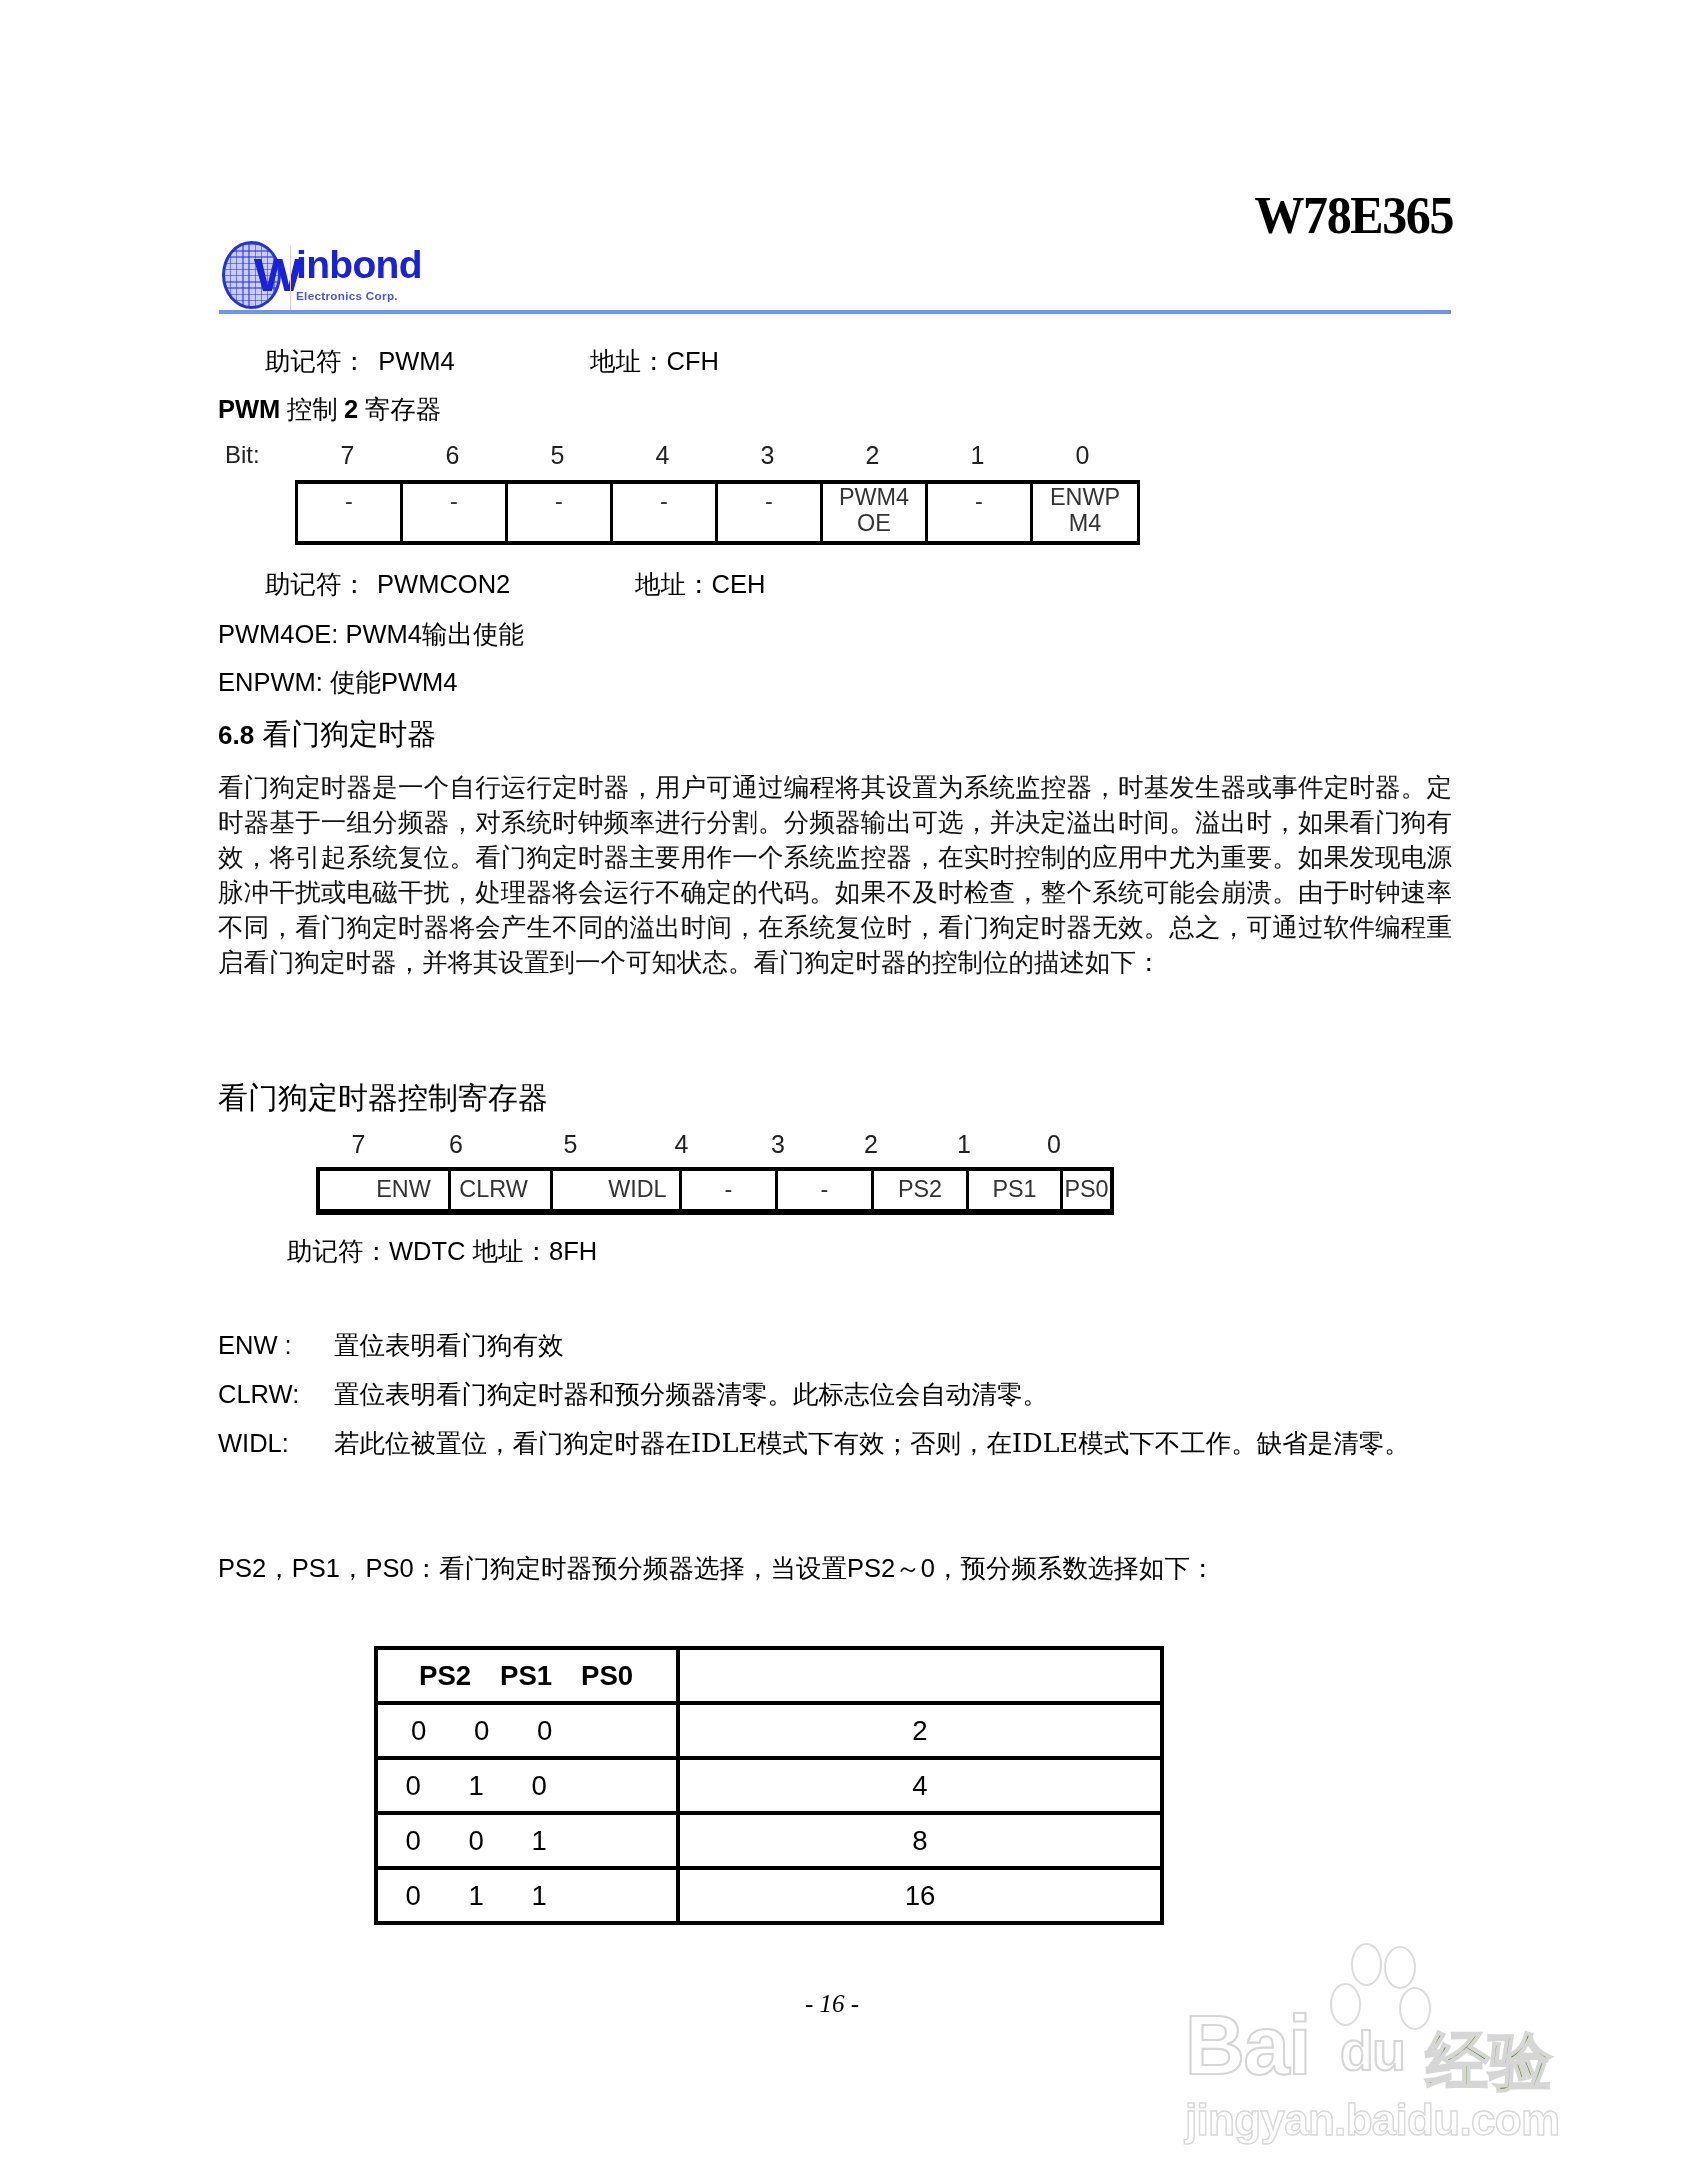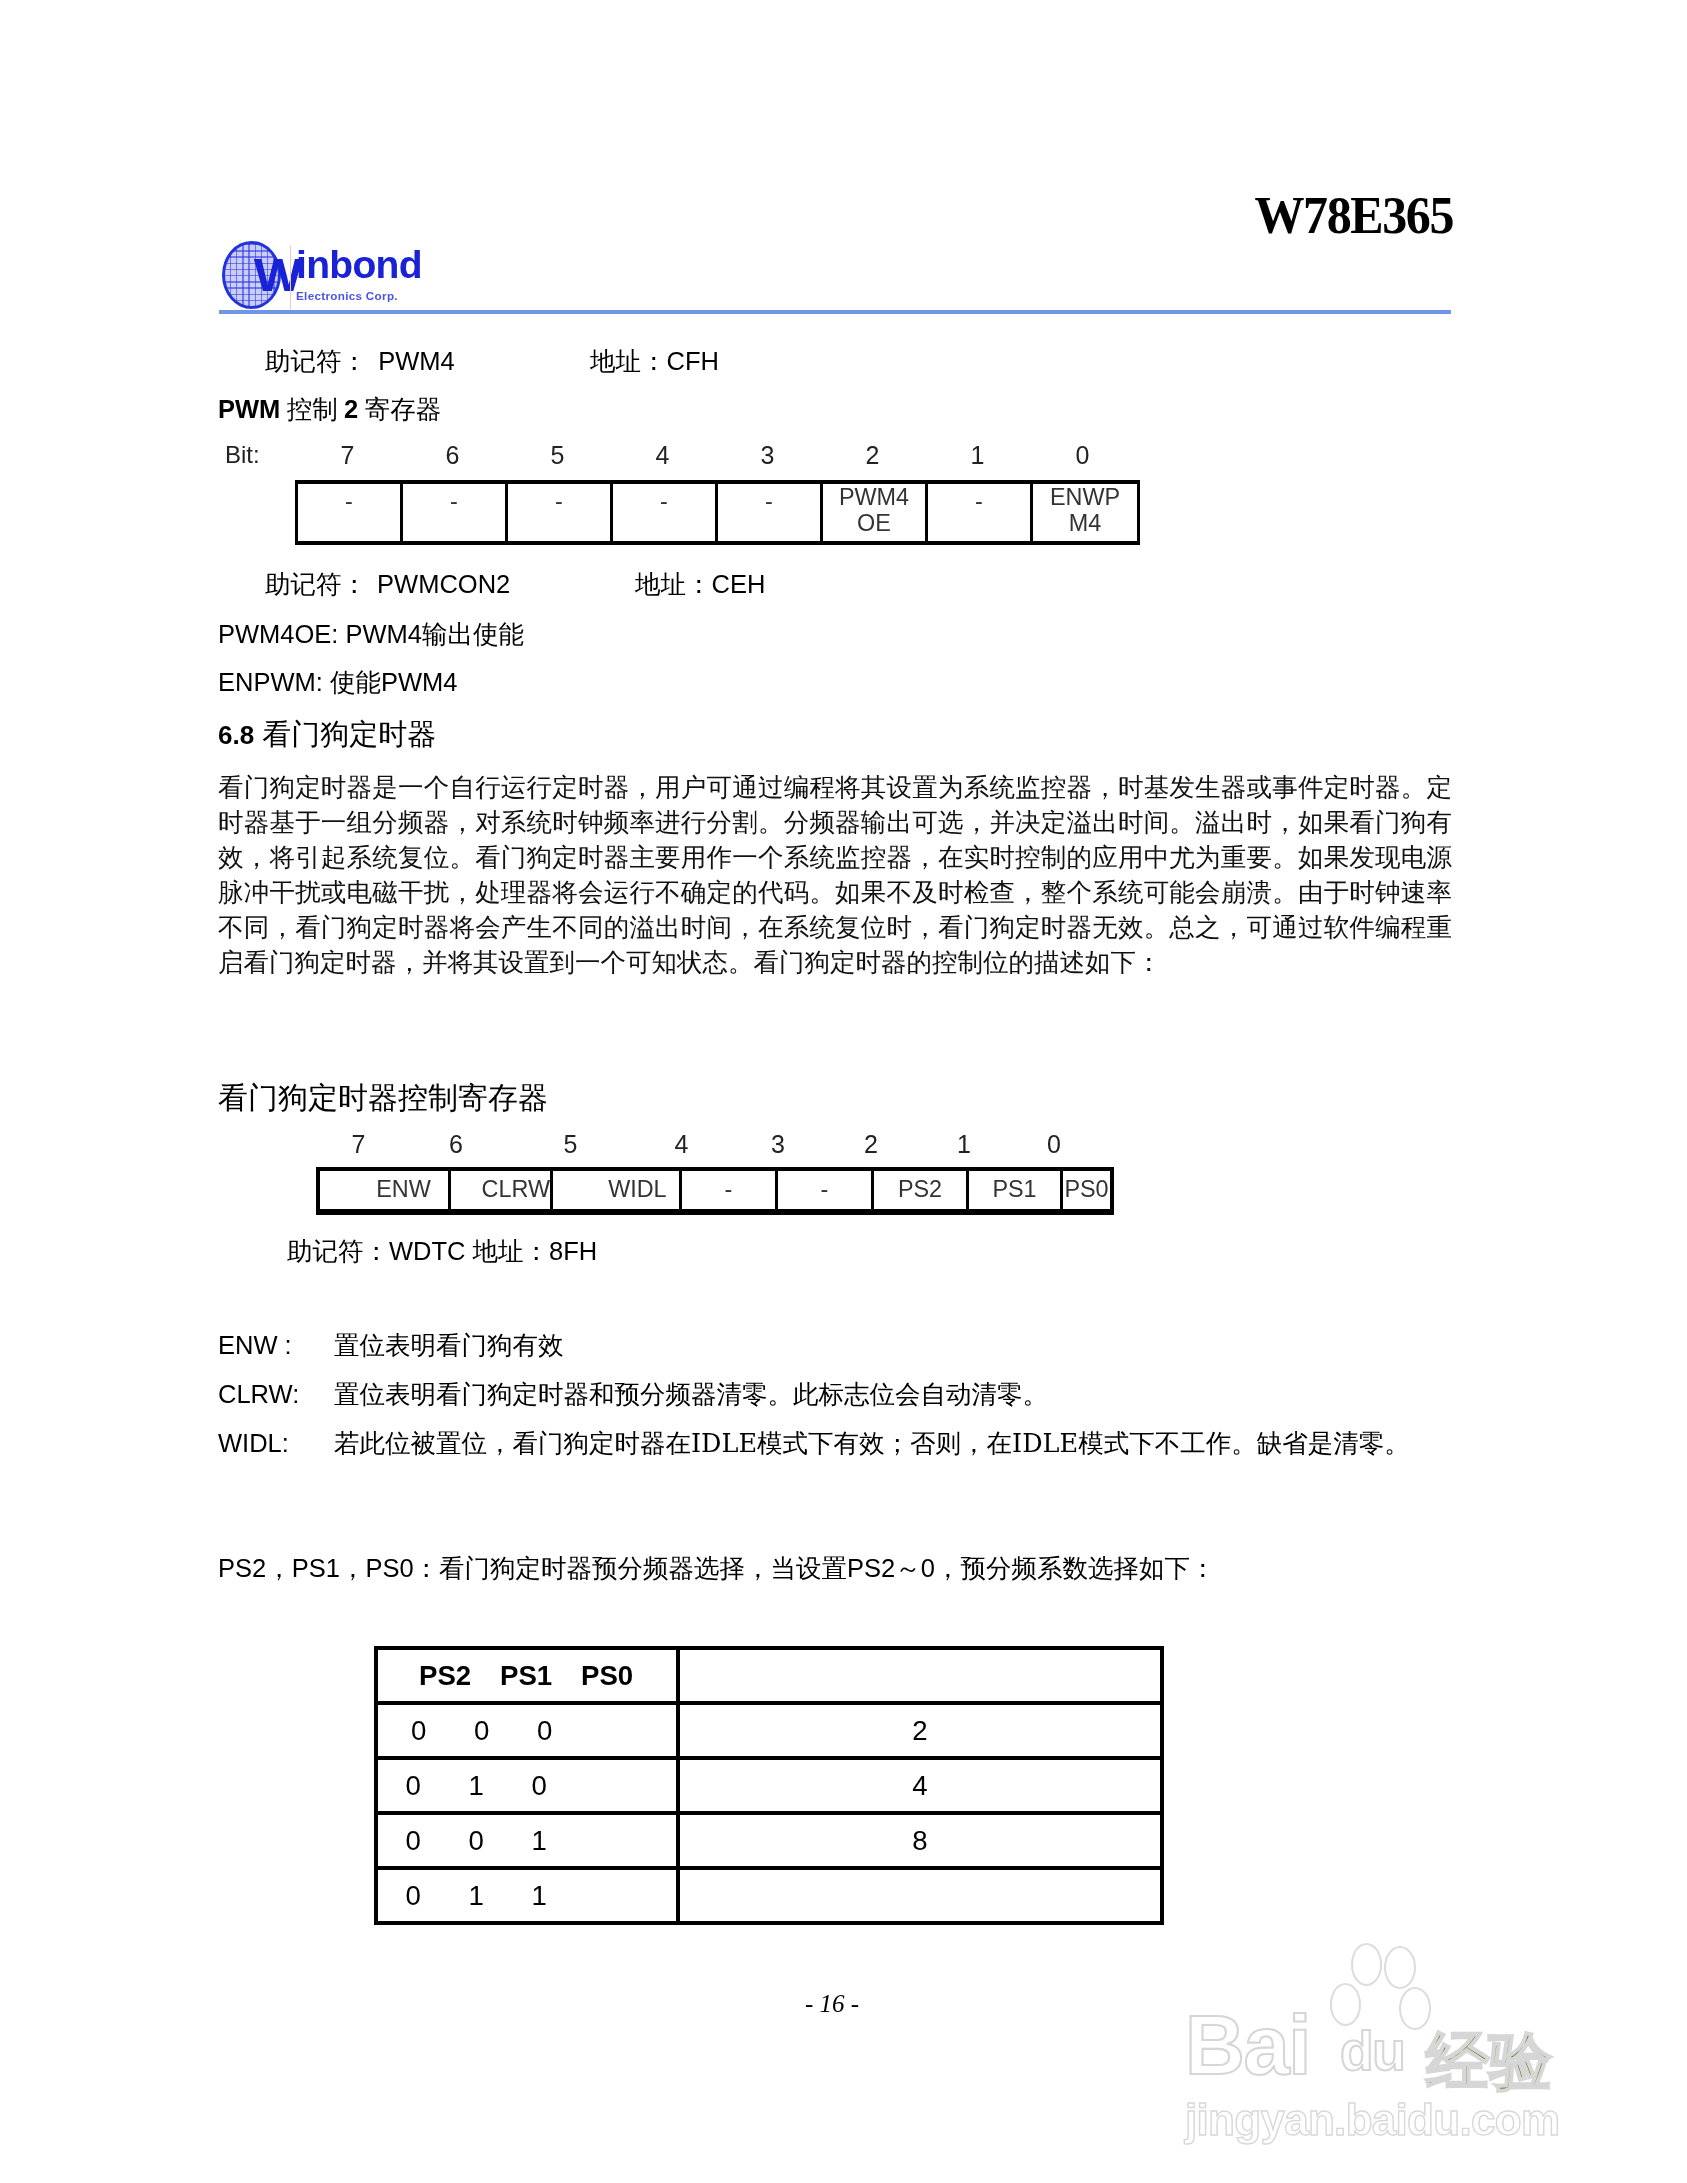--- a/index.html
+++ b/index.html
@@ -177,21 +177,21 @@
   <div class="bit-num" style="width:119px">5</div>
   <div class="bit-num" style="width:103px">4</div>
   <div class="bit-num" style="width:90px">3</div>
   <div class="bit-num" style="width:96px">2</div>
   <div class="bit-num" style="width:90px">1</div>
   <div class="bit-num" style="width:90px">0</div>
 </div>
 
 <div class="abs reg" style="left:316px; top:1167px; width:798px; height:48px; border-width:4.1px 4.1px 6.9px 4.1px;padding-left:39px;">
   <div class="reg-cell" style="width:92px; line-height:37px">ENW</div>
-  <div class="reg-cell" style="width:102px; line-height:37px; text-align:right; padding-left:8.3px">CLRW</div>
+  <div class="reg-cell" style="width:102px; line-height:37px; text-align:left; padding-left:8.3px">CLRW</div>
   <div class="reg-cell" style="width:129px; line-height:37px; text-align:right; padding-right:12.4px">WIDL</div>
   <div class="reg-cell" style="width:96px; line-height:37px">-</div>
   <div class="reg-cell" style="width:96px; line-height:37px">-</div>
   <div class="reg-cell" style="width:95px; line-height:37px">PS2</div>
   <div class="reg-cell" style="width:94px; line-height:37px">PS1</div>
   <div class="reg-cell" style="flex:1; line-height:37px">PS0</div>
 </div>
 
 <div class="abs txt" style="left:287px; top:1236px;">助记符：WDTC 地址：8FH</div>
 
@@ -241,20 +241,21 @@
         <span>1</span>
     </div>
     <div class="ps-right">8</div>
   </div>
   <div class="ps-row">
     <div class="ps-left">
       <span>0</span>
         <span>1</span>
         <span>1</span>
     </div>
+    <div class="ps-right">16</div>
   </div>
 </div>
 
 <div class="abs page-num">- 16 -</div>
 
 <div class="abs wm">
   <div class="wm-paw">
     <i style="left:27.6px; top:0;"></i>
     <i style="left:61px; top:2.8px;"></i>
     <i style="left:6.9px; top:40px;"></i>

